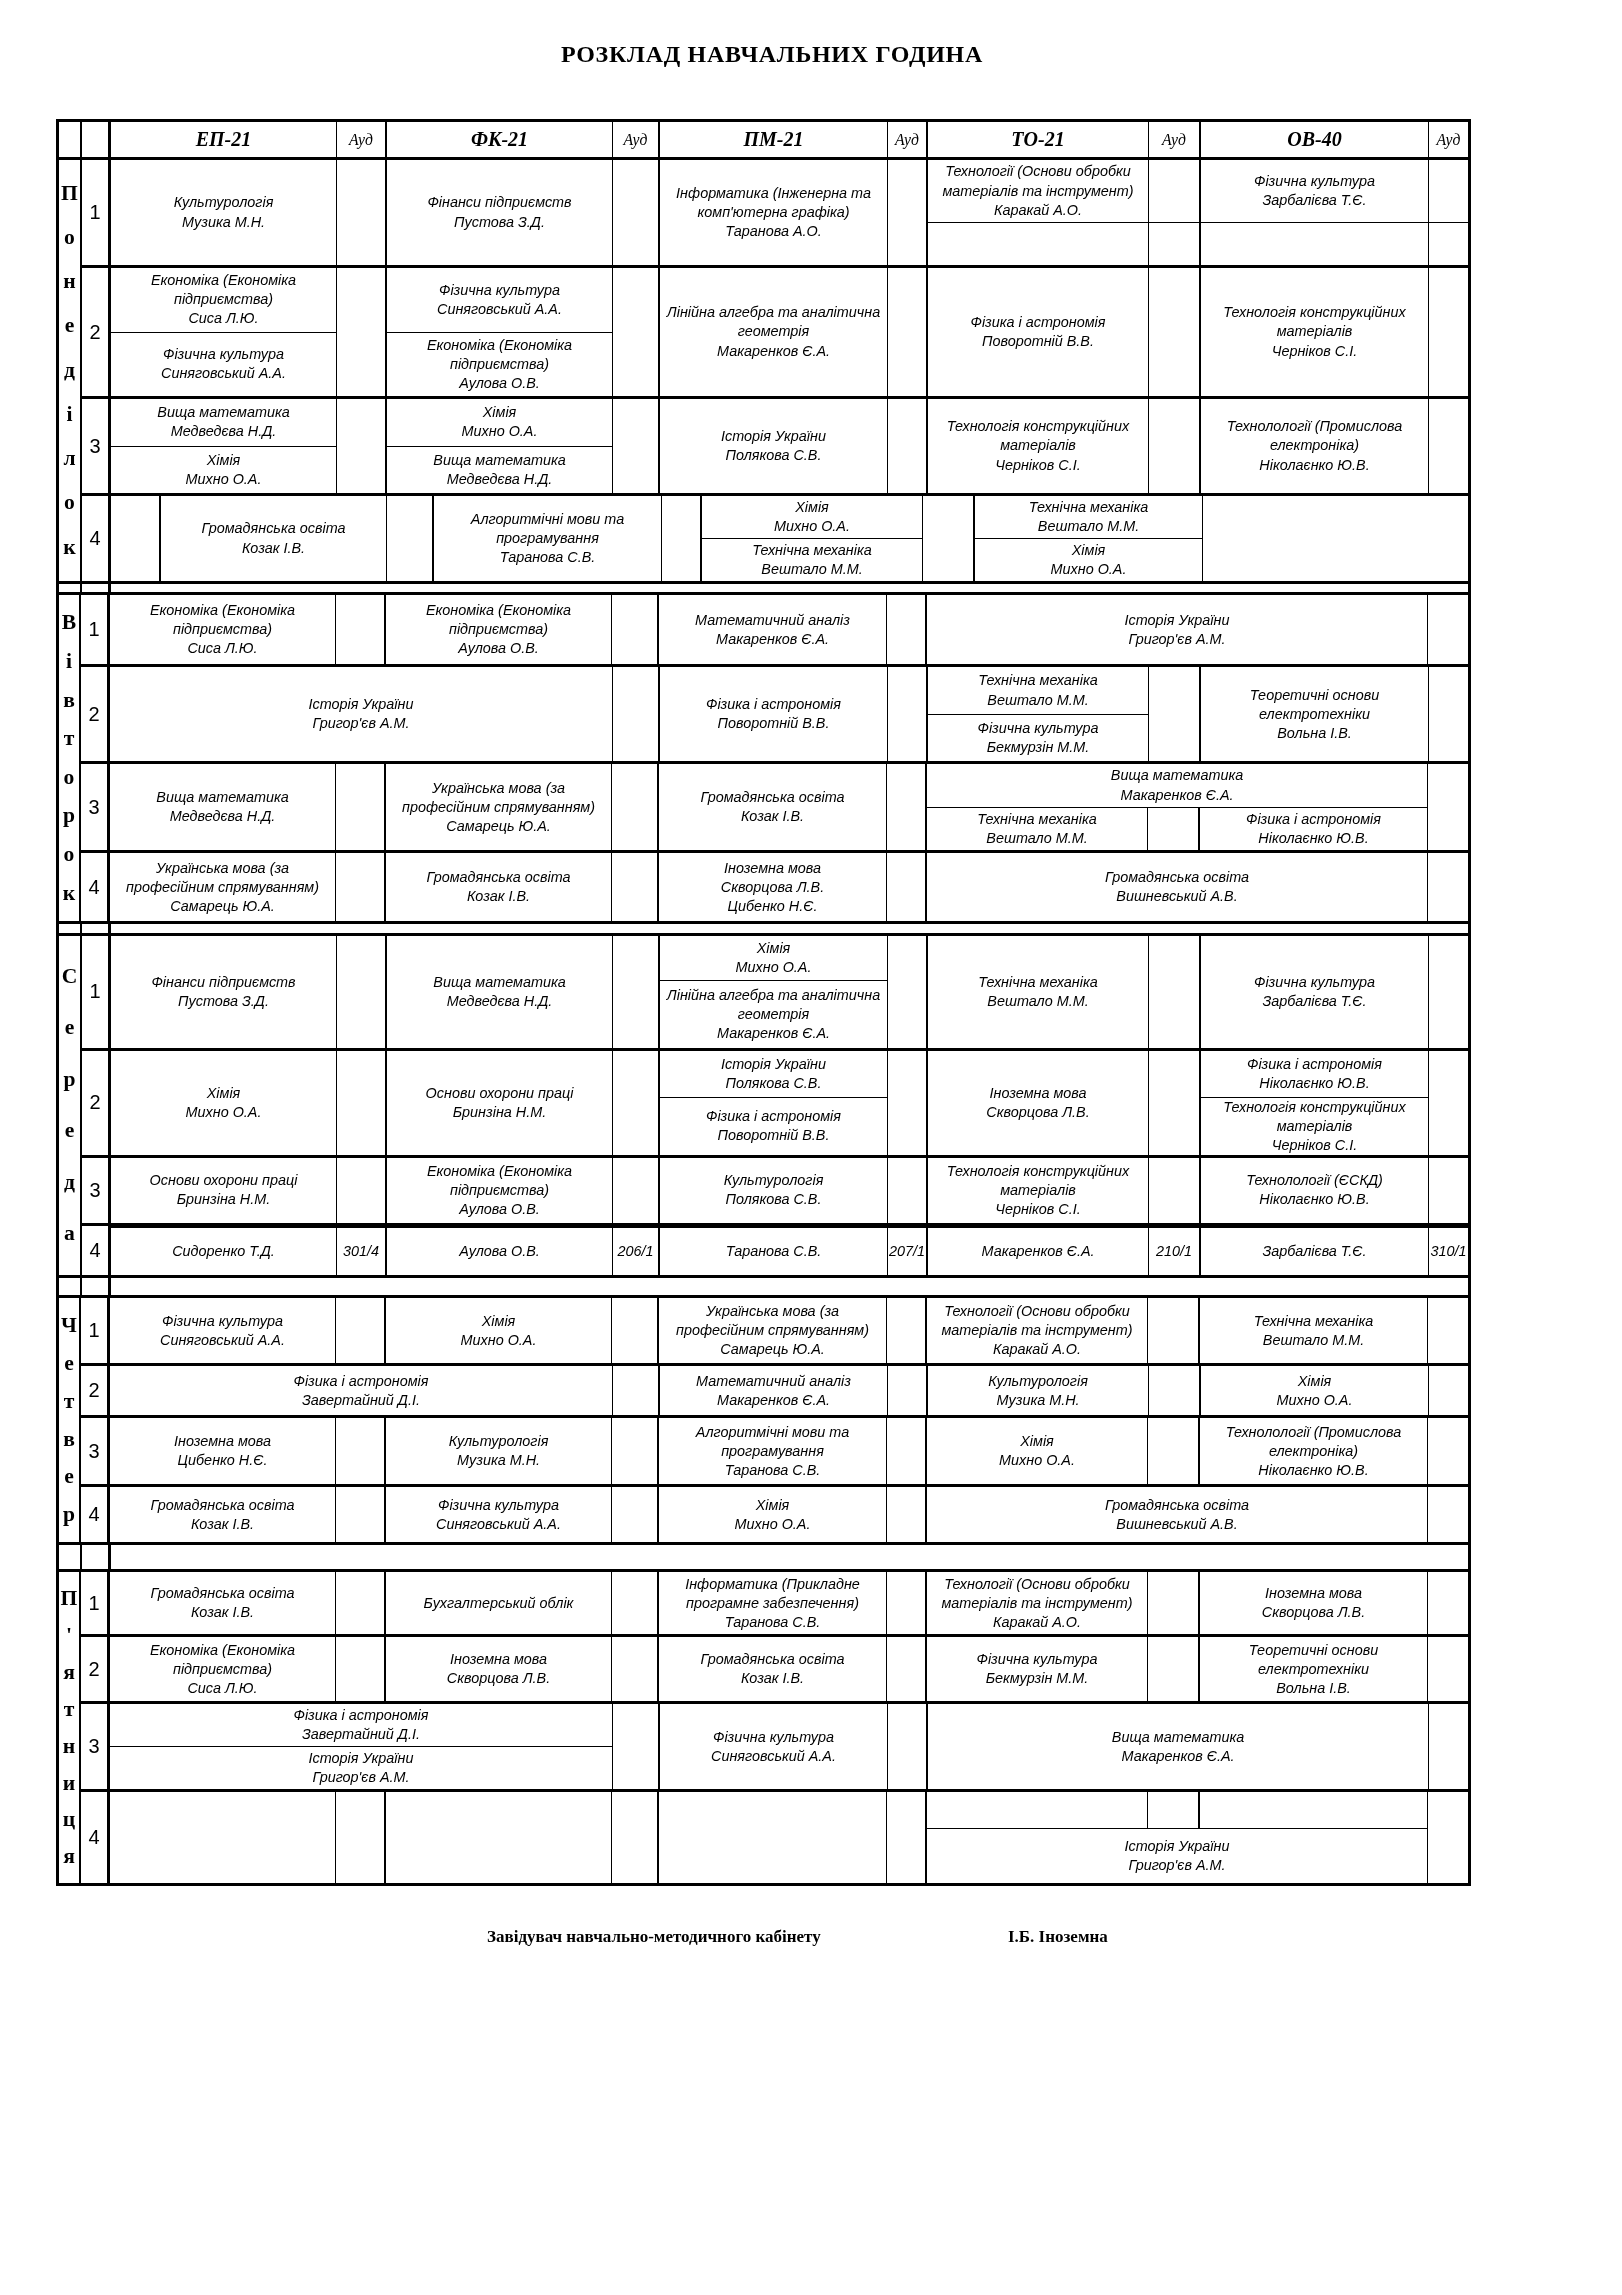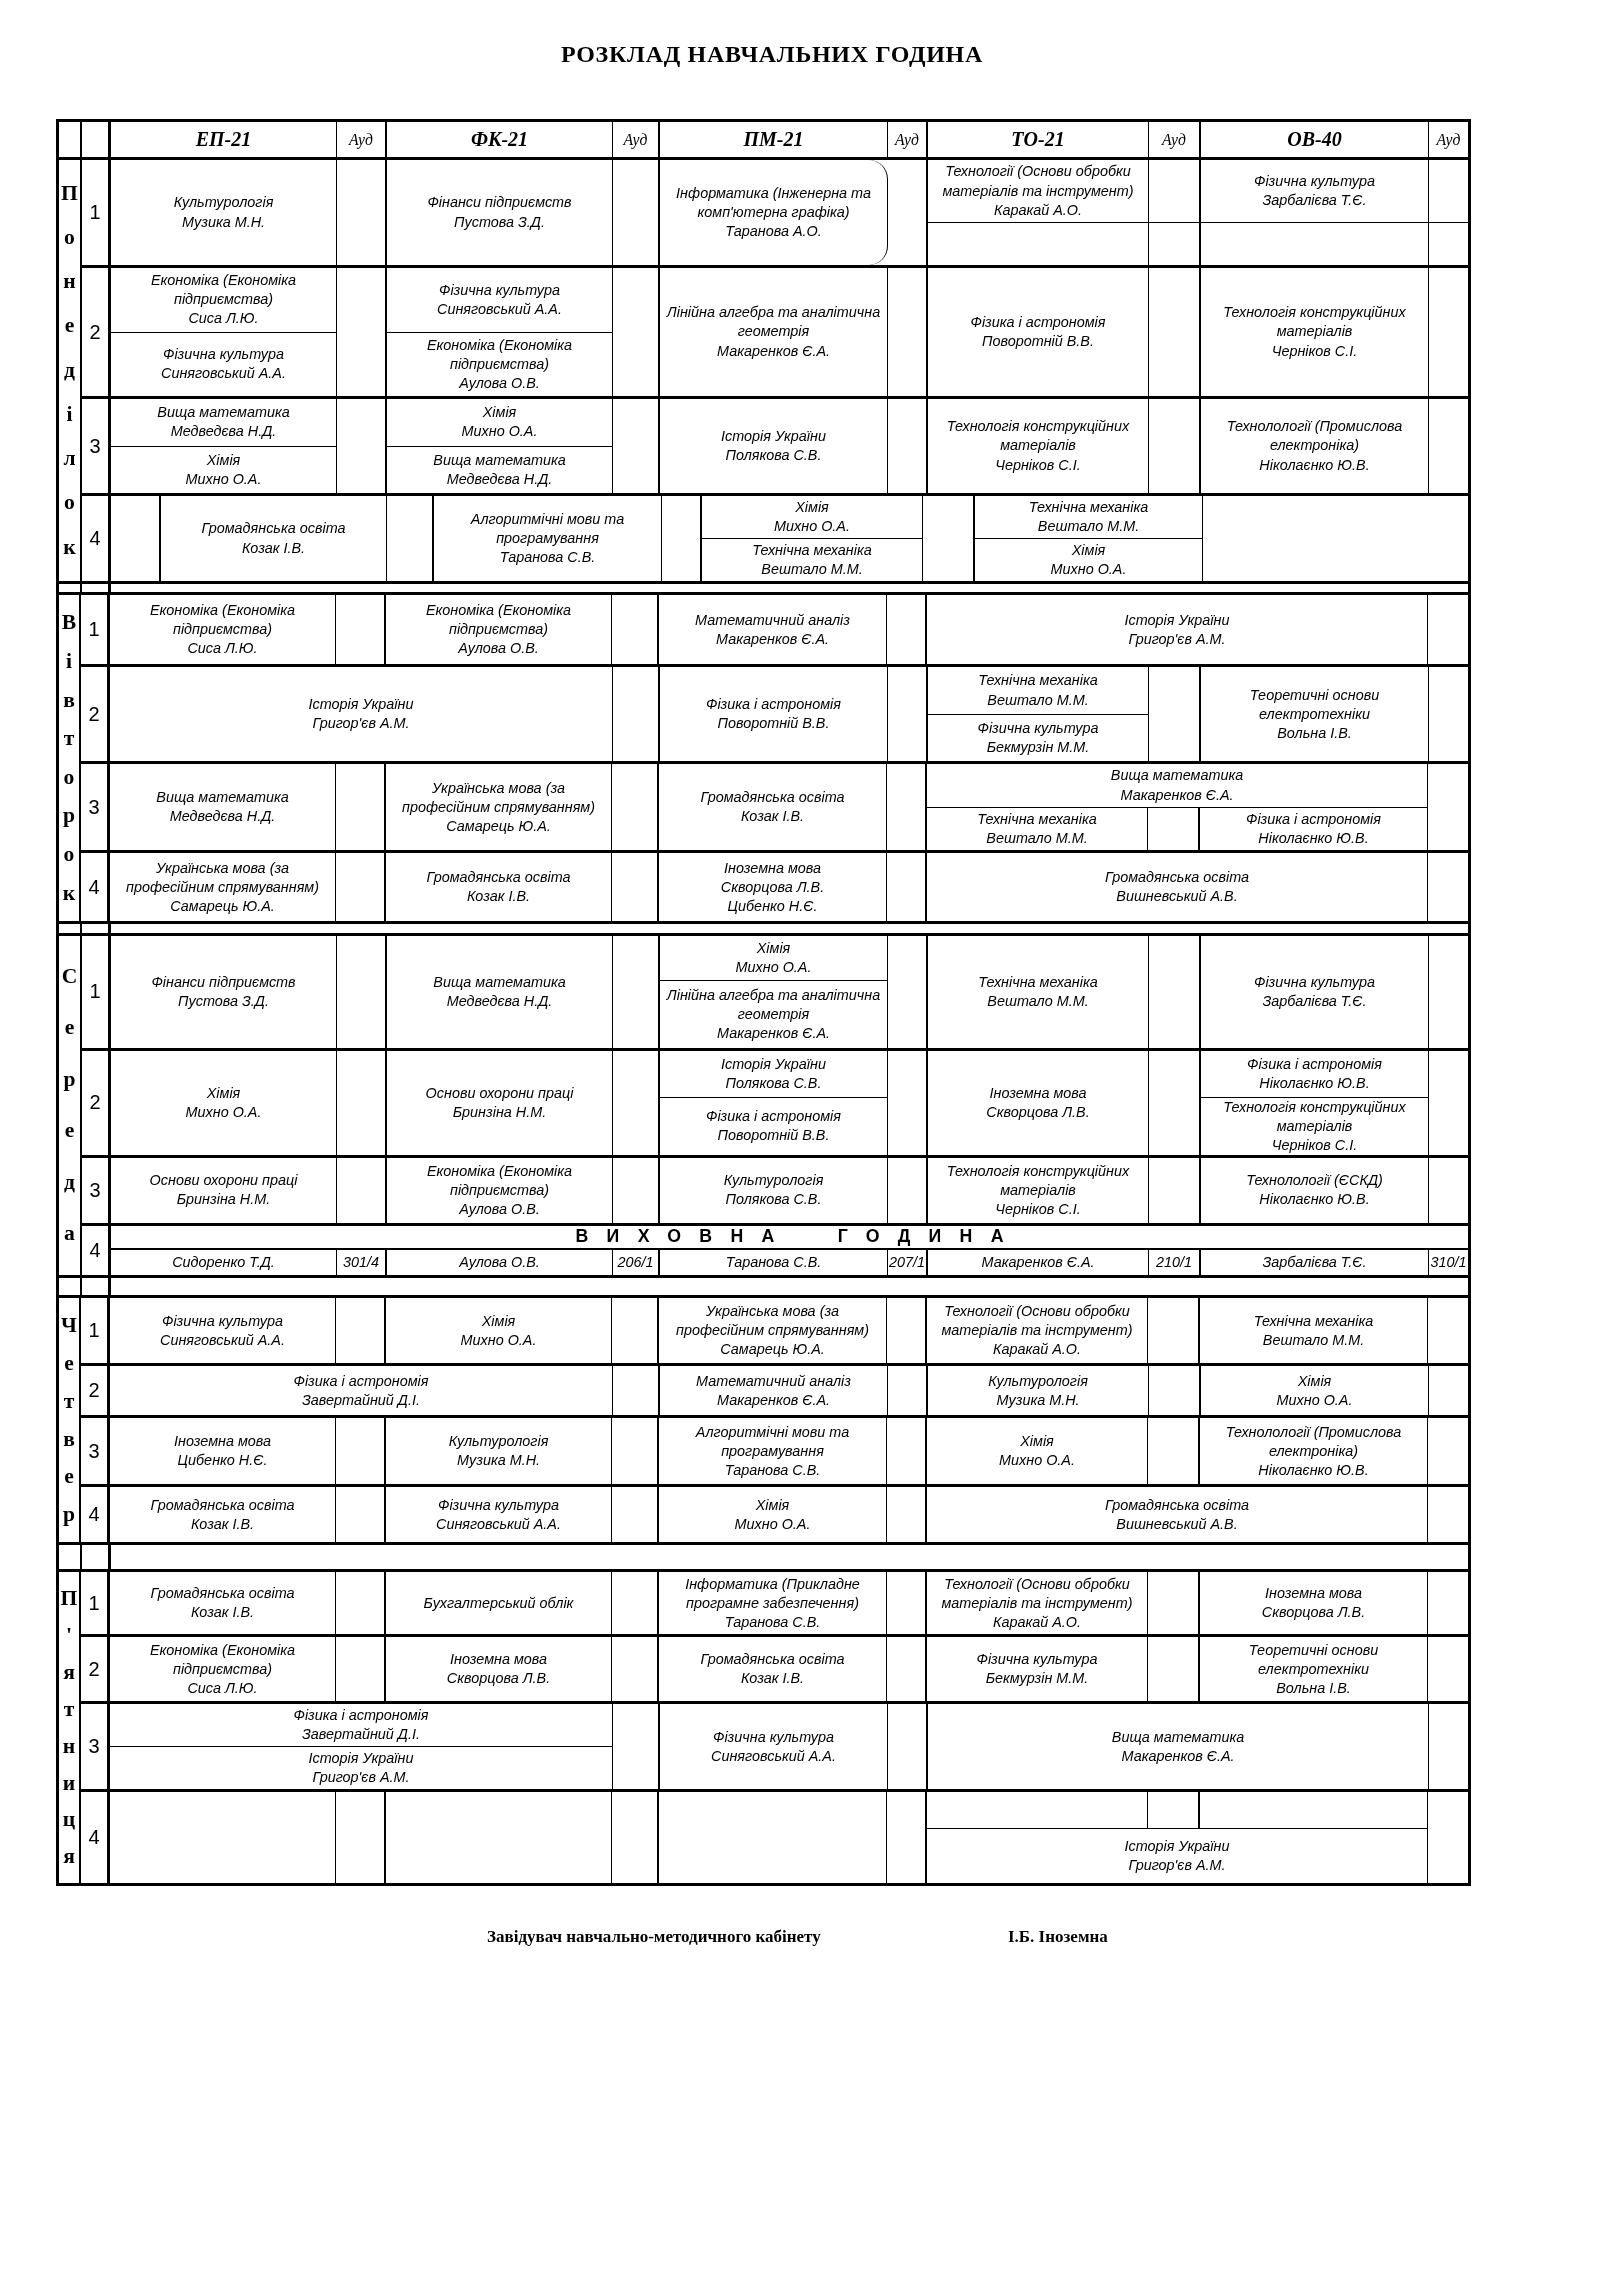--- a/index.html
+++ b/index.html
@@ -90,21 +90,21 @@
             </div>
             <div class="cell" style="width: 226px; border-right: 1.3px solid rgb(0, 0, 0);">
               <div class="band" style="flex: 1 1 0px;">
                 <div class="line">Фінанси підприємств</div>
                 <div class="line">Пустова З.Д.</div>
               </div>
             </div>
             <div class="cell" style="width: 47px; border-right: 2.6px solid rgb(0, 0, 0);">
               <div class="band" style="flex: 1 1 0px;"></div>
             </div>
-            <div class="cell" style="width: 228px; border-right: 1.3px solid rgb(0, 0, 0); border-radius: 19px;">
+            <div class="cell" style="width: 228px; border-right: 1.3px solid rgb(0, 0, 0);">
               <div class="band" style="flex: 1 1 0px;">
                 <div class="line">Інформатика (Інженерна та</div>
                 <div class="line">комп'ютерна графіка)</div>
                 <div class="line">Таранова А.О.</div>
               </div>
             </div>
             <div class="cell" style="width: 40px; border-right: 2.6px solid rgb(0, 0, 0);">
               <div class="band" style="flex: 1 1 0px;"></div>
             </div>
             <div class="cell" style="width: 221px; border-right: 1.3px solid rgb(0, 0, 0);">
@@ -669,23 +669,20 @@
                 <div class="line">Ніколаєнко Ю.В.</div>
               </div>
             </div>
             <div class="cell" style="width: 39px; border-right: none;">
               <div class="band" style="flex: 1 1 0px;"></div>
             </div>
           </div>
           <div class="prow bt" style="height: 52px;">
             <div class="numcell">4</div>
             <div class="cell" style="width: 1357px; border-right: none;">
-              <div class="band vg" style="flex: 38 1 0px;">
-                <div class="line">ВИХОВНА ГОДИНА</div>
-              </div>
               <div class="band nested" style="flex: 41 1 0px; border-top: 2.6px solid rgb(0, 0, 0);">
                 <div class="cell" style="width: 226px; border-right: 1.3px solid rgb(0, 0, 0);">
                   <div class="line">Сидоренко Т.Д.</div>
                 </div>
                 <div class="cell" style="width: 50px; border-right: 2.6px solid rgb(0, 0, 0);">
                   <div class="line">301/4</div>
                 </div>
                 <div class="cell" style="width: 226px; border-right: 1.3px solid rgb(0, 0, 0);">
                   <div class="line">Аулова О.В.</div>
                 </div>

